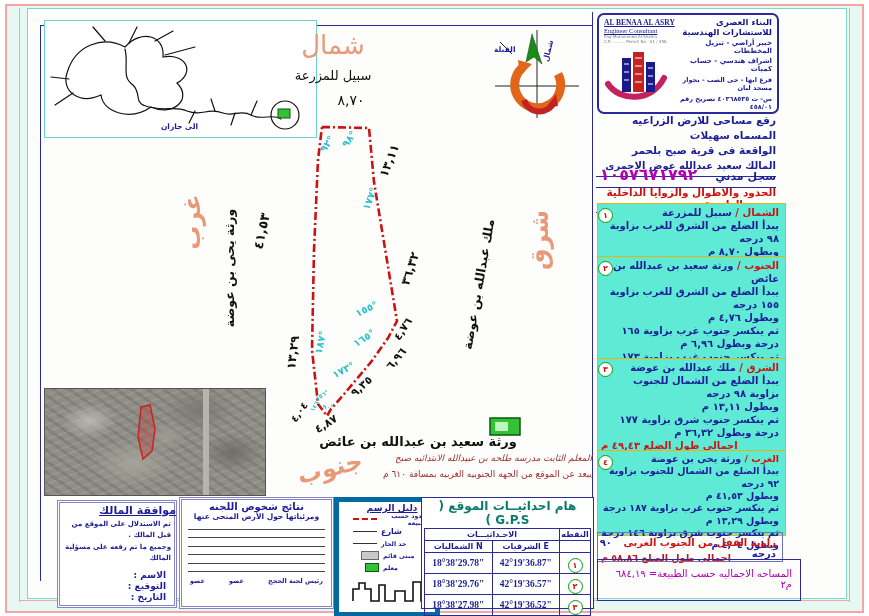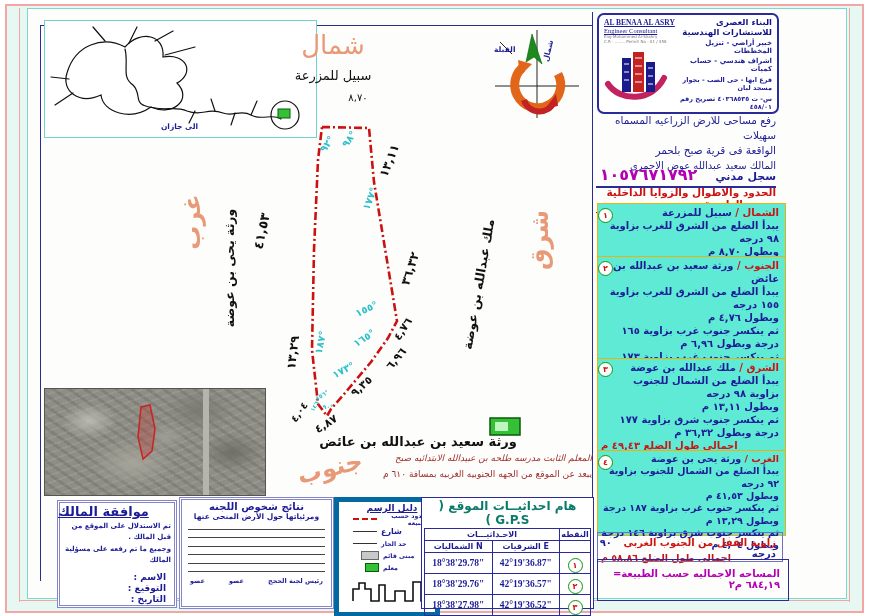--- a/index.html
+++ b/index.html
@@ -15,21 +15,21 @@
   
   .navy-top{left:40px;top:25px;width:553px;border-top:1.5px solid #2a2a9a;}
   .navy-left{left:40px;top:25px;height:556px;border-left:1.5px solid #2a2a9a;}
   .navy-sep{left:592px;top:12px;height:583px;border-left:1.5px solid #2a2a9a;}
   
   .sketchbox{left:44px;top:20px;width:271px;height:116px;background:#ffffff;border:1.5px solid #6fd2cb;}
   .mapcap{left:44px;top:122px;width:271px;text-align:center;font-size:7.5px;font-weight:bold;color:#1c1c96;}
   
   .north-word{left:288px;top:30px;width:90px;text-align:center;font-size:26px;color:#e89a78;}
   .north-road{left:280px;top:68px;width:106px;text-align:center;font-size:13px;color:#111;}
-  .north-len{left:328px;top:92px;width:60px;text-align:center;font-size:10px;color:#111;}
+  .north-len{left:321px;top:92px;width:60px;text-align:center;font-size:14px;color:#111;}
   
   .note1{left:340px;top:453px;width:252px;text-align:right;font-size:9px;color:#a03030;direction:rtl;font-style:italic;}
   .note2{left:340px;top:469px;width:252px;text-align:right;font-size:9px;color:#a03030;direction:rtl;}
   
   .satbox{left:44px;top:388px;width:220px;height:106px;border:1px solid #555;
     background-color:#8e8e86;
     background-image:
       linear-gradient(90deg, transparent 158px, #b5b5ad 158px, #b5b5ad 164px, transparent 164px),
       radial-gradient(ellipse 40px 25px at 20% 30%, #b9b9b1 0%, rgba(0,0,0,0) 70%),
       radial-gradient(ellipse 50px 30px at 70% 20%, #7a7a72 0%, rgba(0,0,0,0) 70%),
@@ -42,41 +42,41 @@
   .brandbox{left:597px;top:13px;width:178px;height:97px;background:#fff;border:2px solid #2a2a9a;border-radius:7px;box-shadow:0 0 0 2px #fff inset;}
   .brand-en{left:604px;top:18px;width:78px;color:#1c1c96;}
   .brand-en .n{font-family:"Liberation Serif",serif;font-size:7.5px;font-weight:bold;text-decoration:underline;}
   .brand-en .s{font-family:"Liberation Serif",serif;font-size:6.5px;text-decoration:underline;}
   .brand-en .t{font-size:4px;color:#777;}
   .brand-ar{left:672px;top:17px;width:100px;text-align:right;direction:rtl;color:#1c1c96;}
   .brand-ar .b1{font-size:8.5px;font-weight:bold;color:#15158a;}
   .brand-ar .b2{font-size:7px;font-weight:bold;margin-top:2px;}
   .brand-ar .b3{font-size:6.5px;font-weight:bold;margin-top:3px;}
   .rc{direction:rtl;text-align:right;color:#1c1c96;}
-  .intro{left:596px;top:113px;width:180px;font-size:10.5px;font-weight:normal;line-height:1.45;border-bottom:1px solid #2a2a9a;padding-bottom:13px;}
+  .intro{left:596px;top:113px;width:180px;font-size:10.5px;font-weight:bold;line-height:1.45;border-bottom:1px solid #2a2a9a;padding-bottom:3px;}
   .civil{left:596px;top:165px;width:180px;font-size:11px;font-weight:bold;border-bottom:1px solid #2a2a9a;padding-bottom:3px;}
   .civil .no{color:#b400b4;font-size:16px;letter-spacing:1px;margin-right:14px;}
   .btitle{left:596px;top:186px;width:180px;font-size:10.5px;font-weight:bold;color:#cc1414;border-bottom:1px solid #2a2a9a;padding-bottom:2px;}
   .sec{background:#5eead4;border:1px solid #eab308;padding:2px 6px 2px 3px;font-size:10px;font-weight:bold;line-height:1.3;}
   .sec .nm{color:#cc1414;}
   .sec .tot{color:#cc1414;text-align:left;}
   .s1{left:597px;top:203px;width:178px;height:51px;}
   .s2{left:597px;top:256px;width:178px;height:100px;}
   .s3{left:597px;top:358px;width:178px;height:90px;}
   .s4{left:597px;top:450px;width:178px;height:80px;font-size:9.5px;}
   .circ{position:absolute;width:13px;height:13px;border:1.5px solid #0a9a0a;border-radius:50%;background:#fff;
         color:#cc1414;font-size:8px;font-weight:bold;text-align:center;line-height:13px;}
   .closing{left:597px;top:532px;width:178px;height:24px;border:1px solid #7070c0;font-size:10px;font-weight:bold;padding:4px 6px 0 0;}
   .closing .lbl{color:#cc1414;}
   .closing .val{color:#1c1c96;margin-right:8px;}
-  .areabox{left:597px;top:559px;width:178px;height:32px;border:1.5px solid #2a2a9a;font-size:10px;font-weight:bold;color:#b400b4;padding:8px 8px 0 4px;}
+  .areabox{left:597px;top:559px;width:178px;height:32px;border:1.5px solid #2a2a9a;font-size:10px;font-weight:normal;color:#b400b4;padding:8px 8px 0 16px;}
   
   .bx{background:#fff;border:1.5px solid #8585cc;}
   .approval{left:57px;top:500px;width:118px;height:106px;box-shadow:0 0 0 1px #fff inset,0 0 0 2px #8585cc inset;}
-  .approval .ti{font-size:13px;font-weight:bold;text-decoration:underline;text-align:left;margin-top:3px;}
+  .approval .ti{font-size:11px;font-weight:bold;text-decoration:underline;text-align:right;margin-top:3px;}
   .approval .tx{font-size:7px;font-weight:bold;padding:2px 5px 0 4px;line-height:1.5;}
   .approval .fl{font-size:9px;font-weight:bold;padding:1px 10px 0 0;}
   .committee{left:179px;top:497px;width:153px;height:110px;box-shadow:0 0 0 1px #fff inset,0 0 0 2px #8585cc inset;}
   .committee .ti{font-size:10px;font-weight:bold;text-align:center;margin-top:3px;}
   .committee .su{font-size:7.5px;font-weight:bold;text-align:center;}
   .rule{margin:6.5px 8px 0 8px;border-bottom:1px solid #444;height:1px;}
   .sigrow{display:flex;justify-content:space-between;direction:rtl;padding:5px 10px 0 10px;font-size:6.5px;font-weight:bold;color:#1c1c96;}
   .legendbox{left:334px;top:497px;width:86px;height:110px;border:5px solid #0369a1;background:#fff;padding-left:10px;}
   .legendbox .ti{font-size:9px;font-weight:bold;color:#1c1c96;text-decoration:underline;text-align:center;margin-top:1px;direction:rtl;}
   .litem{display:flex;align-items:center;justify-content:flex-end;direction:rtl;padding:0 4px;height:12px;}

